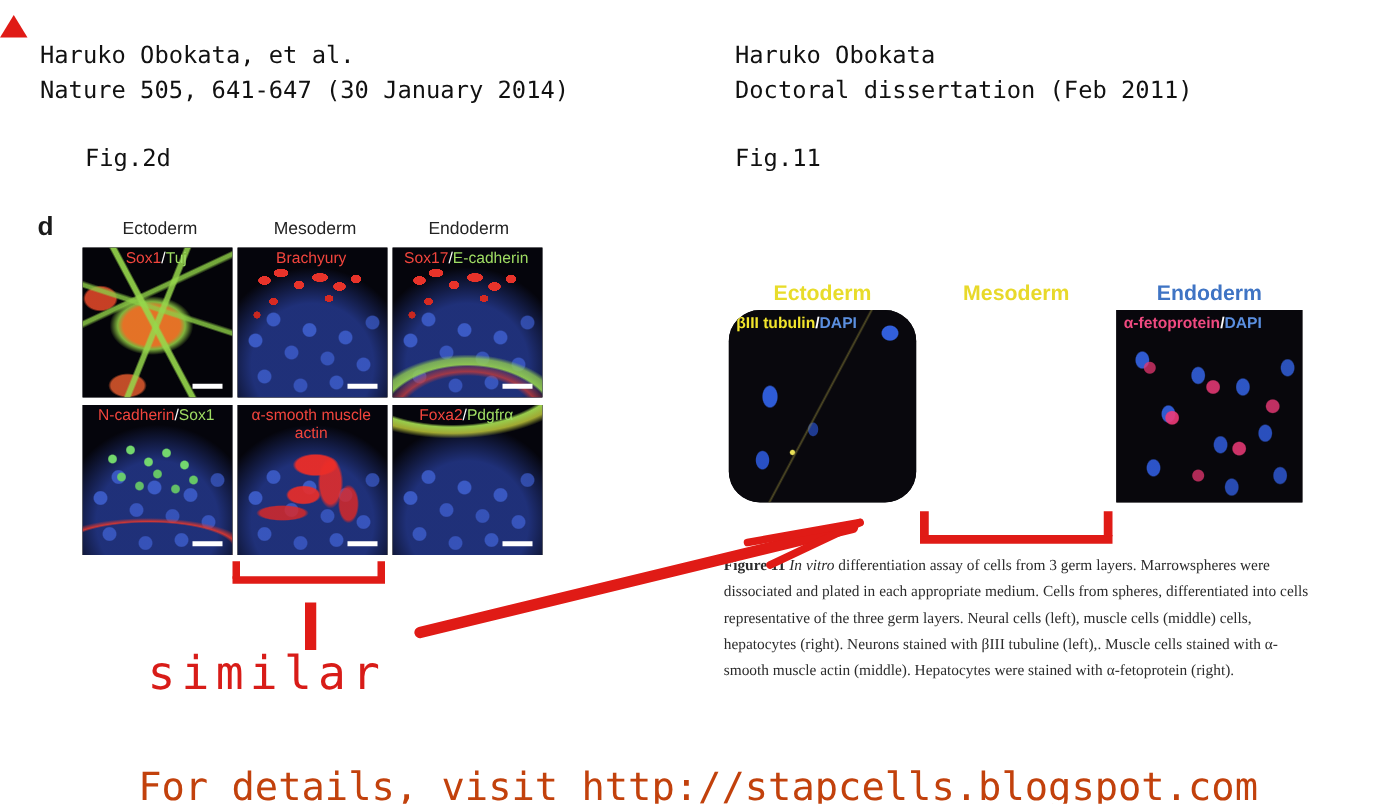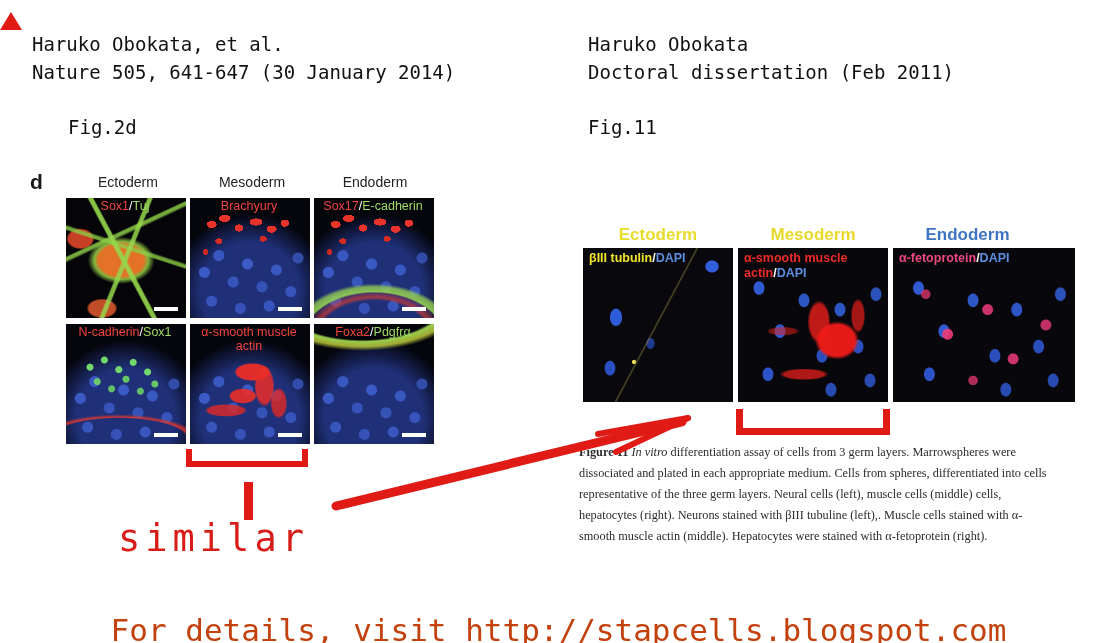--- a/index.html
+++ b/index.html
@@ -160,23 +160,23 @@
     position:absolute;inset:0;
     background:
       radial-gradient(ellipse 130px 40px at 44% 96%, transparent 0 52%, rgba(225,55,45,.9) 55%, transparent 62%);
   }
 
   
   #right-figure{position:absolute;left:583px;top:236px;width:459px;height:154px;}
   .rf-cell{
     position:absolute;top:0;height:154px;overflow:hidden;background:#070609;
   }
-  .rf-c0{left:0;width:150px;}
+  .rf-c0{left:0;width:150px;border-radius:25px;}
   .rf-c1{left:155px;width:150px;}
-  .rf-c2{left:310px;width:149px;padding-left:33px;}
+  .rf-c2{left:310px;width:149px;}
   .rf-label{
     position:absolute;left:6px;top:3px;width:140px;
     font-family:"Liberation Sans", sans-serif;
     font-weight:bold;font-size:12.5px;line-height:15px;
     z-index:6;
   }
   .c-yel{color:#f2e52c;}
   .c-dapi{color:#5b8fe0;}
   .c-red2{color:#ef2b28;}
   .c-pink{color:#ef4a80;}
@@ -354,26 +354,20 @@
 
   <div class="rf-head" id="rh0">Ectoderm</div>
   <div class="rf-head" id="rh1">Mesoderm</div>
   <div class="rf-head" id="rh2">Endoderm</div>
 
   <div id="right-figure">
     <div class="rf-cell rf-c0">
       <div class="mg dapi-sparse"></div>
       <div class="rf-label"><span class="c-yel">βIII tubulin</span><span class="c-wht">/</span><span class="c-dapi">DAPI</span></div>
     </div>
-    <div class="rf-cell rf-c1">
-      <div class="mg dapi-mid">
-          <div class="actin-red"></div>
-        </div>
-      <div class="rf-label"><span class="c-red2">α-smooth muscle actin</span><span class="c-wht">/</span><span class="c-dapi">DAPI</span></div>
-    </div>
     <div class="rf-cell rf-c2">
       <div class="mg dapi-mid">
           <div class="afp-pink"></div>
         </div>
       <div class="rf-label"><span class="c-pink">α-fetoprotein</span><span class="c-wht">/</span><span class="c-dapi">DAPI</span></div>
     </div>
   </div>
 
   <div id="caption">
     <b>Figure 11</b>

